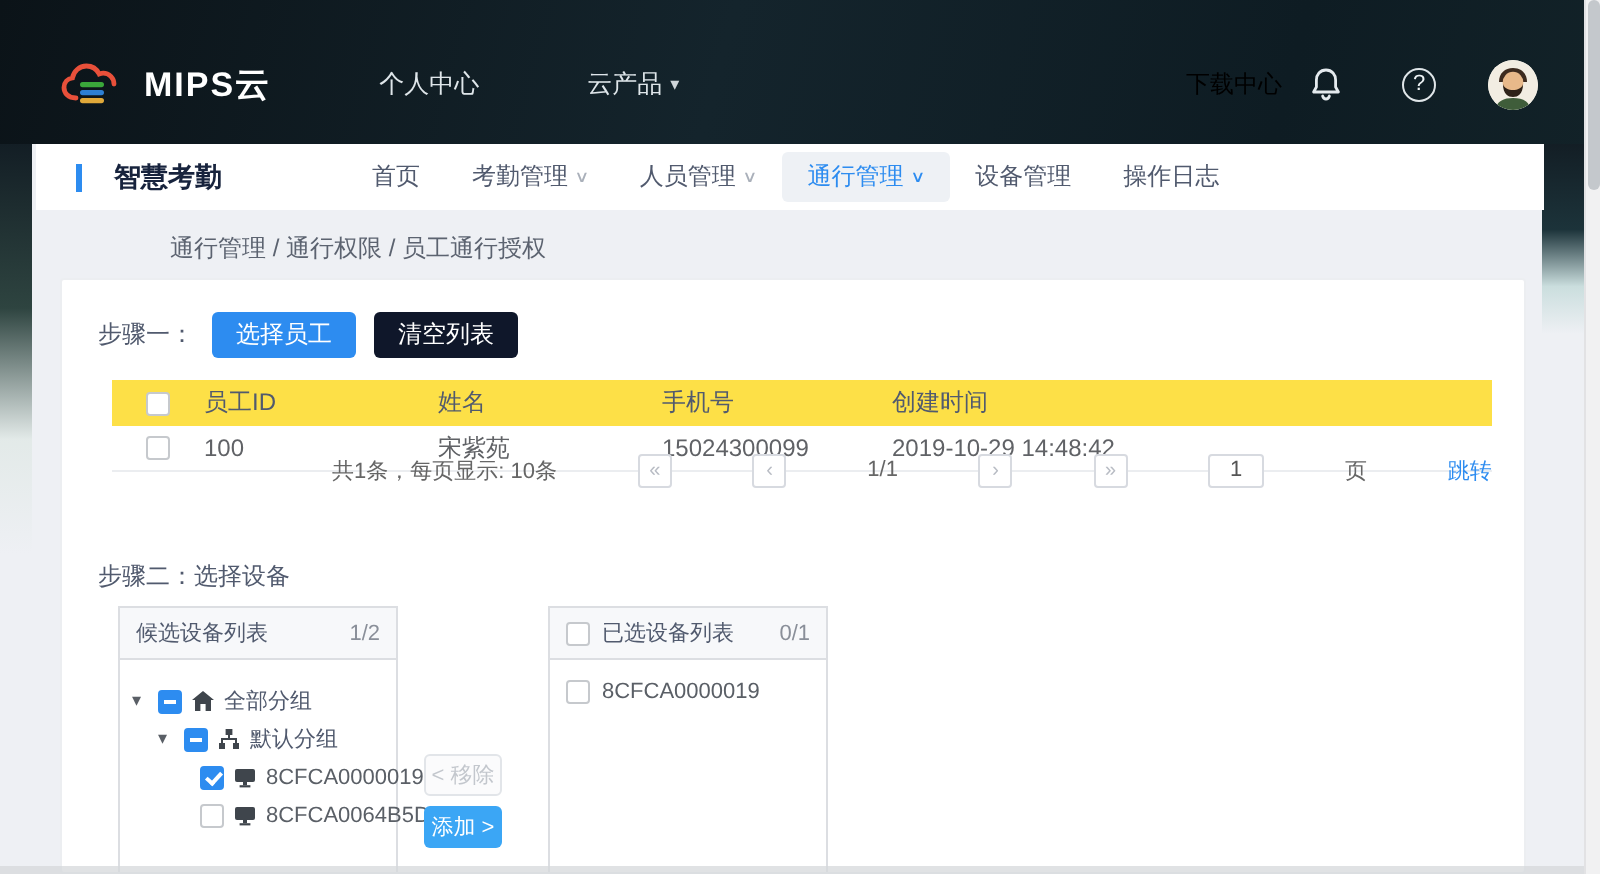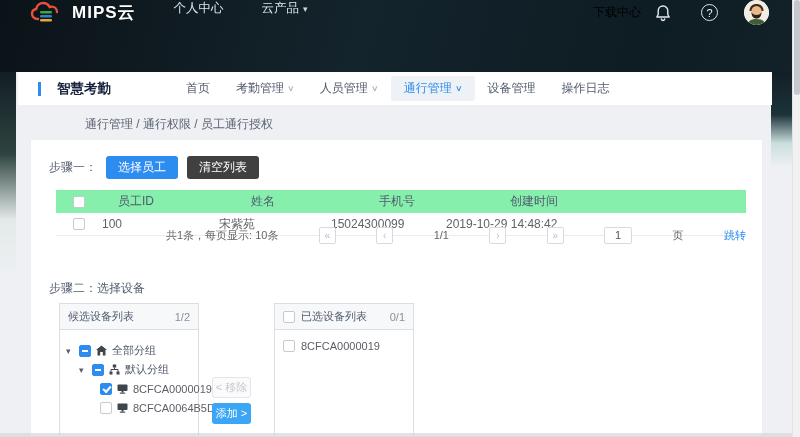--- a/index.html
+++ b/index.html
@@ -9,21 +9,21 @@
 
   
   .hero { position:absolute; left:0; top:0; width:800px; height:72px;
           background:linear-gradient(105deg,#0b1318 0%,#14242c 45%,#0e1c23 80%,#122228 100%); }
   .fade-left  { position:absolute; left:0; top:72px; width:16px; height:205px;
           background:linear-gradient(180deg,#131e25 0%,#2e4440 40%,rgba(205,222,210,.35) 72%,rgba(238,240,244,0) 100%); }
   .fade-right { position:absolute; left:771px; top:72px; width:22px; height:95px;
           background:linear-gradient(180deg,#131e25 0%,#1c333a 45%,rgba(120,180,170,.30) 75%,rgba(238,240,244,0) 100%); }
 
   .topbar { position:absolute; left:0; top:0; width:793px; height:84px;
-            display:flex; align-items:flex-start; padding:0 24px 0 30px; color:#e9eef1; }
+            display:flex; align-items:center; padding:0 24px 0 30px; color:#e9eef1;gap:16px; }
   .logo-wrap { display:flex; align-items:center; }
   .logo-text { font-size:17px; font-weight:bold; letter-spacing:1px; color:#fff; margin-left:8px; }
   .top-item { font-size:12.5px; color:#dfe6ea; margin-left:38px; display:flex; align-items:center; gap:4px; cursor:pointer; }
   .top-caret { font-size:9px; color:#cfd6da; }
   .top-right { margin-left:auto; display:flex; align-items:center; }
   .download { font-size:12px; color:#000000; margin-right:14px; }
   .bell { margin-right:30px; width:16px; height:18px; display:inline-block; }
   .help-circle { width:17px; height:17px; border:1.5px solid #dfe5e8; border-radius:50%;
                  font-size:11px; color:#eef3f5; display:flex; align-items:center; justify-content:center; margin-right:26px; }
   .avatar { width:25px; height:25px; border-radius:50%; background:#f7f3ec; overflow:hidden;
@@ -45,25 +45,25 @@
 
   
   .card { position:absolute; left:30px; top:139px; width:733px; height:298px; background:#fff;
           border:1px solid #eceef1; border-radius:2px; overflow:hidden; }
 
   .step1-row { position:absolute; left:18px; top:16px; display:flex; align-items:center; }
   .step-label { font-size:12px; color:#515a6e; }
   .btn { height:23px; padding:0 12px; border:none; border-radius:3px; color:#fff; font-size:12px;
          font-family:inherit; cursor:pointer; margin-left:9px; }
   .btn-blue { background:#2d8cf0; }
-  .btn-red  { background:#404040; }
+  .btn-red  { background:#0f172a; }
 
   .emp-table { position:absolute; left:25px; top:50px; width:690px; font-size:12px; }
   .t-row { display:flex; align-items:center; height:23px; }
-  .t-head { background:#86efac; color:#515a6e;gap:16px; }
+  .t-head { background:#fde047; color:#515a6e; }
   .t-body { color:#606266; border-bottom:1px solid #ebedf0; }
   .col-cb { width:46px; display:flex; justify-content:center; }
   .col-id { width:117px; } .col-name { width:112px; } .col-phone { width:115px; } .col-time { flex:1; }
 
   .cb { width:12px; height:12px; border:1px solid #c6c9cd; border-radius:2px; background:#fff; position:relative; flex:none; }
   .cb.ind { background:#2d8cf0; border-color:#2d8cf0; }
   .cb.ind::after { content:""; position:absolute; left:2px; top:4px; width:6px; height:2px; background:#fff; }
   .cb.checked { background:#2d8cf0; border-color:#2d8cf0; }
   .cb.checked::after { content:""; position:absolute; left:2px; top:2px; width:6px; height:3px;
                        border-left:2px solid #fff; border-bottom:2px solid #fff; transform:rotate(-48deg); }

